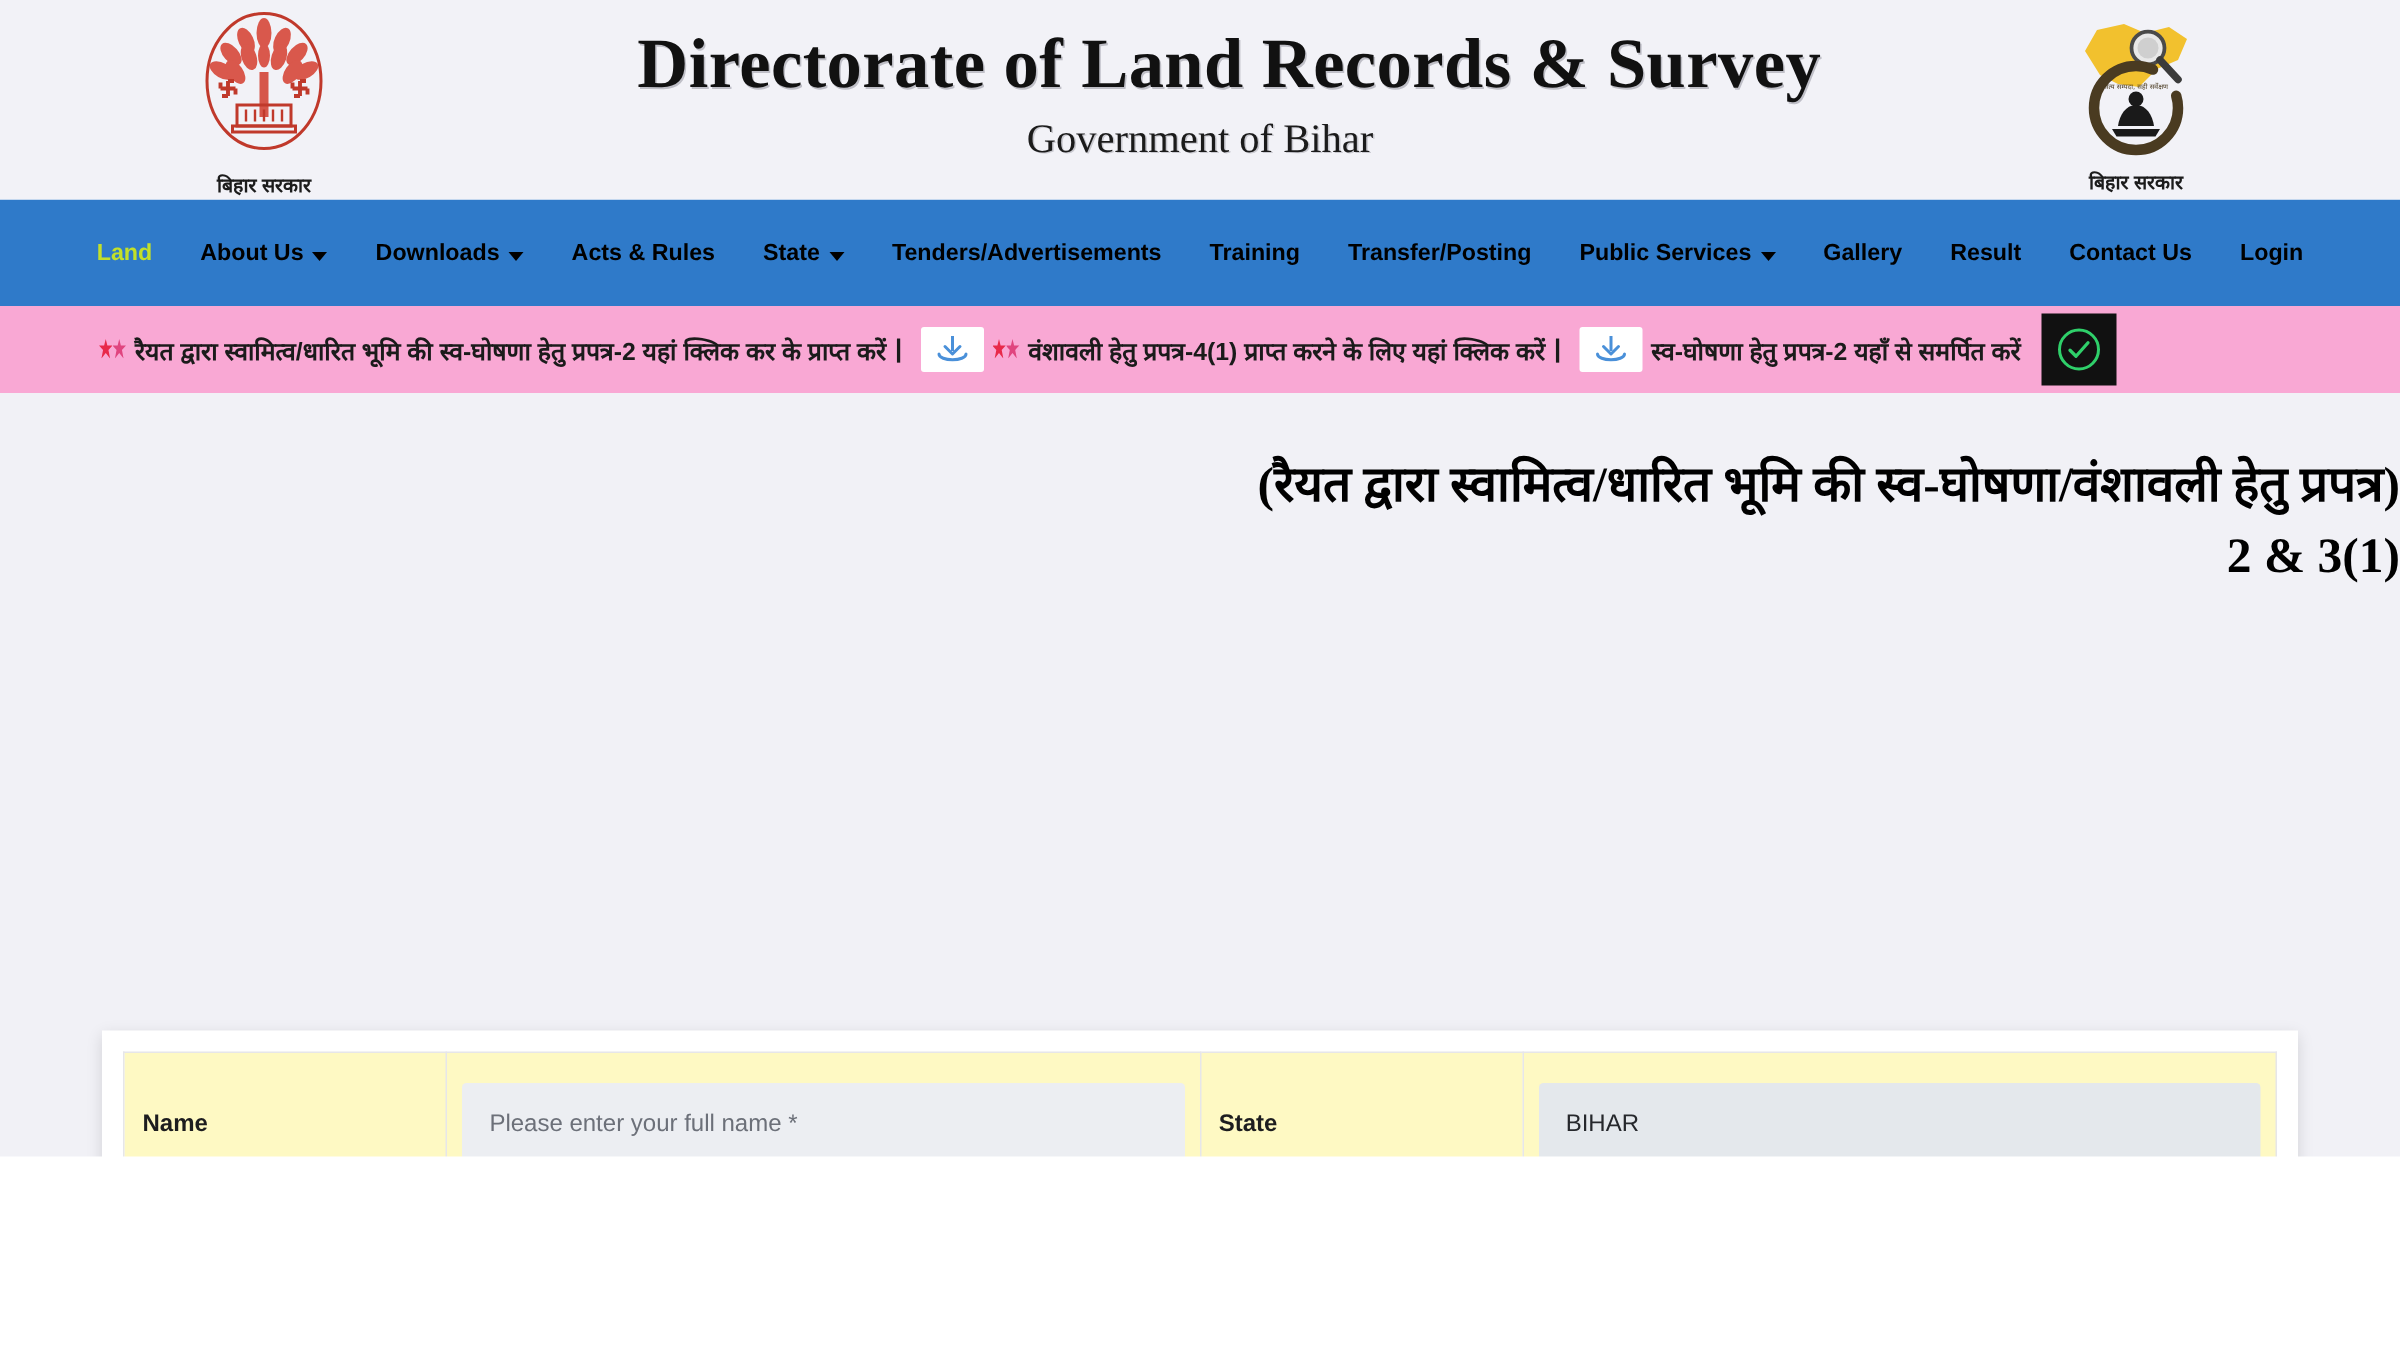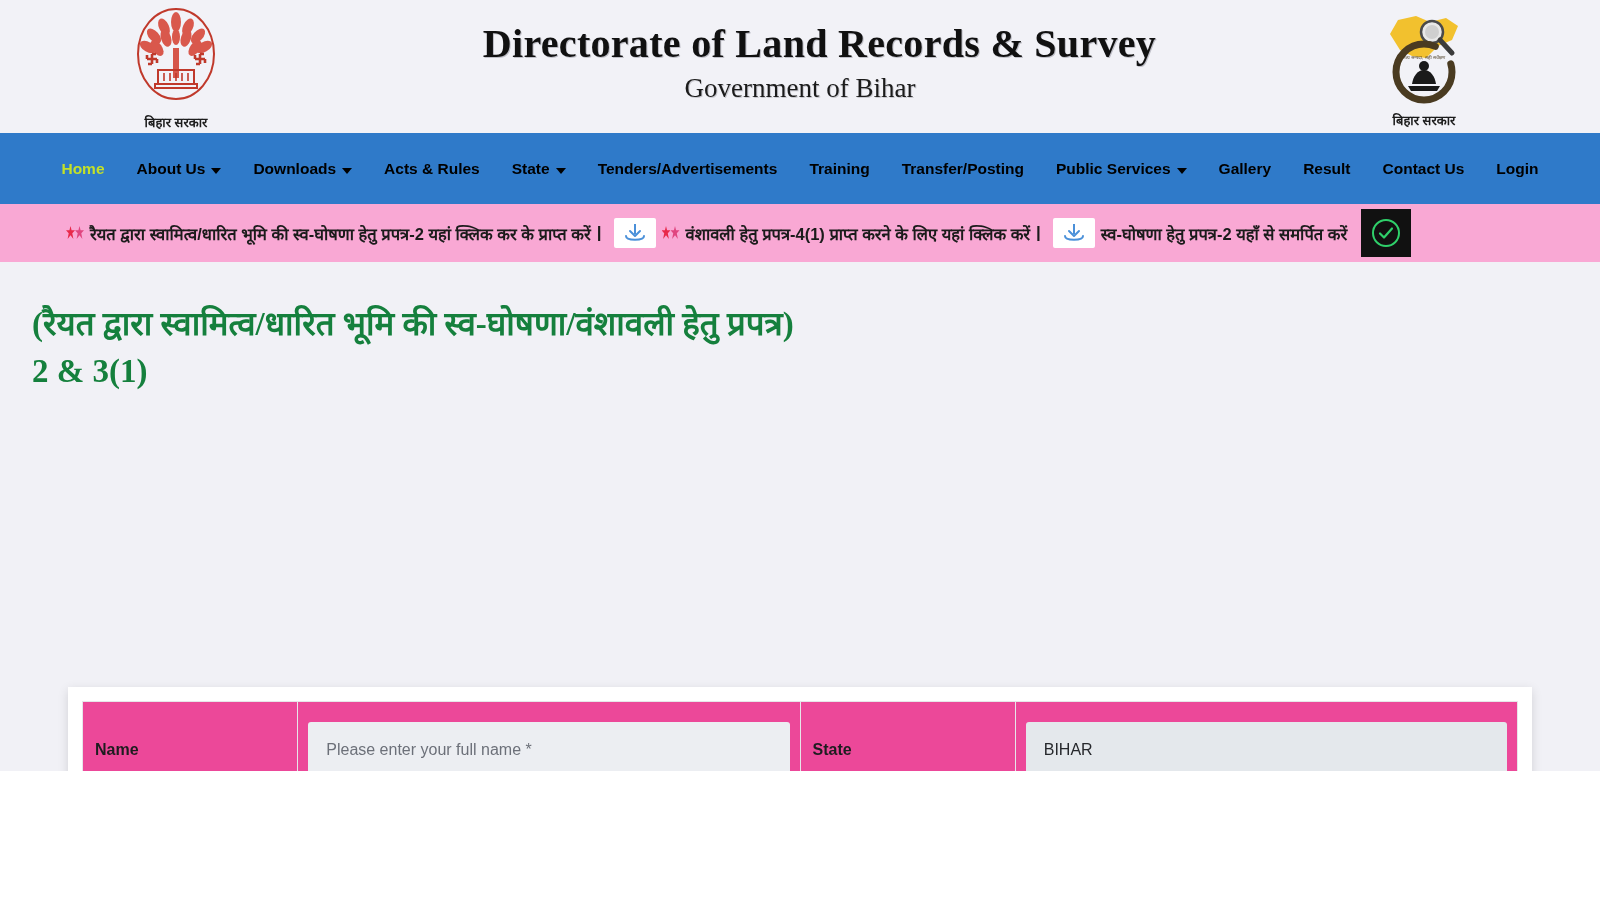--- a/index.html
+++ b/index.html
@@ -22,21 +22,21 @@
   }
   .logo-left { position: absolute; left: 112px; top: 4px; width: 128px; text-align:center; }
   .logo-right { position: absolute; right: 112px; top: 6px; width: 128px; text-align:center; }
   .logo-caption {
     font-size: 13px; color: #1c1c1c; margin-top: 1px;
     font-family: "Liberation Sans", sans-serif; font-weight: 700;
   }
   .header-title-wrap { text-align: center; margin-top: -6px; }
   .header-title {
     font-family: "Liberation Serif", serif;
-    font-size: 40px; font-weight: 700; color: #111111;
+    font-size: 47px; font-weight: 700; color: #111111;
     letter-spacing: .3px; line-height: 1.05;
     text-shadow: 1px 1px 0 rgba(150,150,160,.55);
     margin-left: 39px;
   }
   .header-sub {
     font-family: "Liberation Serif", serif;
     font-size: 27px; font-weight: 400; color: #1b1b1b;
     margin-top: 8px;
     text-shadow: 1px 1px 0 rgba(150,150,160,.45);
   }
@@ -84,23 +84,23 @@
   }
   .check-box {
     width:50px;height:48px;background:#111111;flex:none;margin-left:10px;
     display:flex;align-items:center;justify-content:center;
   }
   .sep { color:#1b1b1b; font-weight:700; font-size:17px; margin:0 2px; }
 
   
   .main-area { position: relative; background:#f1f1f6; height: 638px; }
   .page-heading {
-    text-align:left; padding-top: 39px;
+    text-align:right; padding-top: 39px;
     font-family: "Liberation Serif", serif;
-    color:#15803d; font-size: 33px; font-weight: 700; line-height: 1.42; margin-left: 32px;
+    color:#000000; font-size: 33px; font-weight: 700; line-height: 1.42; margin-left: 32px;
   }
   .page-heading .line2 { display:block; }
 
   .form-card {
     position:absolute; left:68px; top:425px; width:1464px; height:340px;
     background:#ffffff; box-shadow: 0 3px 10px rgba(0,0,0,.13);
     padding: 14px;
   }
   table.form-table { width:100%; border-collapse: collapse; table-layout: fixed; }
   table.form-table td { border:1px solid #e6e6e9; vertical-align: middle; }
@@ -111,21 +111,21 @@
   }
   .in-cell { width: 497px; padding: 20px 10px; margin-top: 35px; }
   .field {
     width: 100%; height: 55px; border:none; border-radius:3px;
     background:#eef0f5; display:flex; align-items:center;
     padding: 0 18px; font-size:16px; color:#6c7079;
     font-family:"Liberation Sans", sans-serif;
   }
   .field.value { color:#26282c; }
   .field.grey { background:#e6e9ee; }
-  .row-alt td { background:#ec4899; }
+  .row-alt td { background:#fef9c3; }
   .row-alt .field { background:#eceef2; }
   .row-alt .field.grey { background:#e4e8ec; }
 
   
   .overlay-text {
     position:absolute; left:336px; top:601px;
     background:#ffffff; padding: 4px 10px 8px 10px;
     font-family: "Liberation Sans", sans-serif;
     font-size: 72px; font-weight: 700; color:#000000;
     line-height: 1.0; letter-spacing:-0.5px; white-space:nowrap;
@@ -200,21 +200,21 @@
           </g>
           <text x="52" y="53" font-size="4.6" fill="#4a3b21" text-anchor="middle" font-family="DejaVu Sans, sans-serif">सत्य सम्पदा, सही सर्वेक्षण</text>
         </svg>
       </span>
       <div class="logo-caption">बिहार सरकार</div>
     </div>
   </div>
 
   <nav class="navbar" id="navbar">
       <div class="nav-item active">
-        <span>Home</span>
+        <span>Land</span>
       </div>
       <div class="nav-item">
         <span>About Us</span>
         <span class="caret"></span>
       </div>
       <div class="nav-item">
         <span>Downloads</span>
         <span class="caret"></span>
       </div>
       <div class="nav-item">

